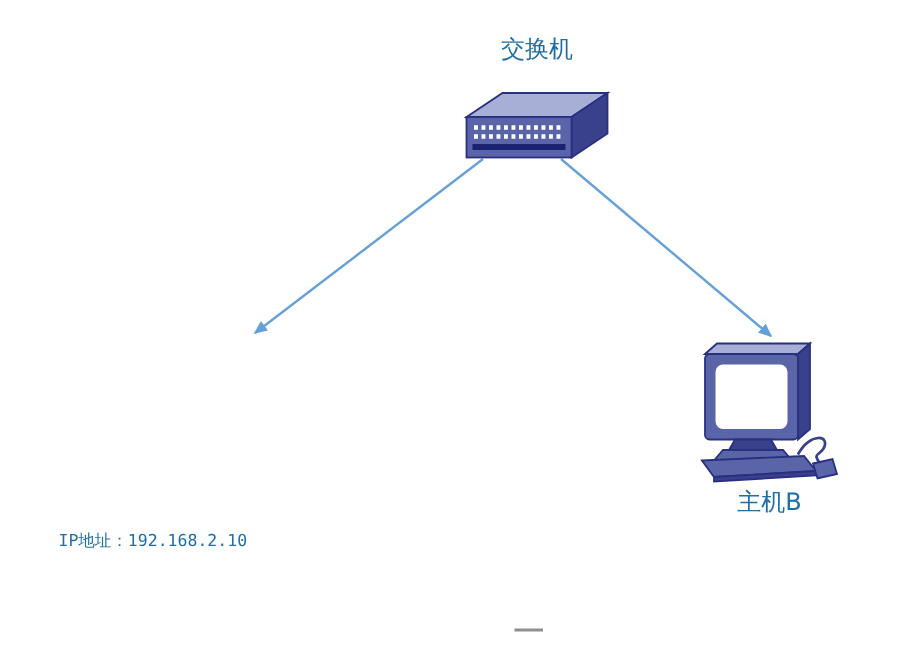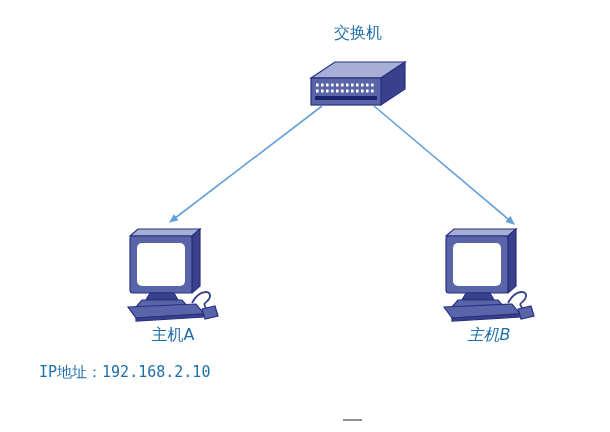--- a/index.html
+++ b/index.html
@@ -13,22 +13,22 @@
   .node-label{color:var(--text-blue,#1e6fa8);font-size:16px;line-height:20px;white-space:nowrap;}
   .switch-node .node-label{margin-bottom:15px;}
   .host .node-label{margin-top:1px;}
   .face-front{fill:var(--device-front,#5a64a8);stroke:var(--device-outline,#293080);stroke-width:1.2;}
   .face-top{fill:var(--device-top,#a7afd7);stroke:var(--device-outline,#293080);stroke-width:1.2;}
   .face-side{fill:var(--device-side,#39418c);stroke:var(--device-outline,#293080);stroke-width:1.2;}
   .screen{fill:var(--screen-white,#ffffff);stroke:none;}
   .ports{stroke:var(--screen-white,#ffffff);stroke-width:3;stroke-dasharray:2.6 2.4;fill:none;}
   .slot{fill:var(--port-slot,#1b2370);stroke:none;}
   .cable{fill:none;stroke:var(--device-side,#39418c);stroke-width:1.8;}
-  #ip-info{position:absolute;left:22px;top:362px;color:var(--text-blue,#1e6fa8);
-           font-size:15px;line-height:21px;
+  #ip-info{position:absolute;left:22px;top:350px;color:var(--text-blue,#1e6fa8);
+           font-size:11px;line-height:21px;
            font-family:"DejaVu Sans Mono","Liberation Mono",monospace;white-space:nowrap;}
   .ip-line1{padding-left:17px;}
   #caption-fragment{position:absolute;left:343px;top:419px;width:19px;height:2px;background:#8f8f8f;}
 </style>
 </head>
 <body>
 
 <div id="canvas">
 
   <svg id="links" width="610" height="432" viewBox="0 0 610 432">
@@ -48,45 +48,22 @@
         <polygon class="face-top" points="3,20 27,4 97,4 73,20"></polygon>
         <polygon class="face-side" points="73,20 97,4 97,31 73,47"></polygon>
         <rect class="face-front" x="3" y="20" width="70" height="27"></rect>
         <line class="ports" x1="8" y1="27" x2="68" y2="27"></line>
         <line class="ports" x1="8" y1="33" x2="68" y2="33"></line>
         <rect class="slot" x="7" y="38" width="62" height="4"></rect>
       </g>
     </svg>
   </div>
 
-  <div class="node host" style="left:118px;top:224px;width:110px;">
-    <svg width="110" height="100" viewBox="0 0 110 100">
-      <g>
-        <polygon class="face-top" points="12,12 20,5 82,5 74,12"></polygon>
-        <polygon class="face-side" points="74,12 82,5 82,62 74,69"></polygon>
-        <rect class="face-front" x="12" y="12" width="62" height="57" rx="3"></rect>
-        <rect class="screen" x="19" y="19" width="48" height="43" rx="5"></rect>
-      </g>
-      <g>
-        <polygon class="face-side" points="32,69 56,69 60,76 28,76"></polygon>
-        <polygon class="face-front" points="24,76 64,76 70,83 18,83"></polygon>
-      </g>
-      <g>
-        <polygon class="face-front" points="10,83 78,80 86,90 18,94"></polygon>
-        <polygon class="face-side" points="18,94 86,90 86,93 18,97"></polygon>
-      </g>
-      <g>
-        <path class="cable" d="M74,79 C82,64 96,66 91,75 C88,80 84,78 88,84"></path>
-        <polygon class="face-front" points="84,85 97,82 100,92 87,95"></polygon>
-      </g>
-    </svg>
-    <div class="node-label">主机A</div>
-  </div>
 
-  <div class="node host" style="left:434px;top:224px;width:110px;font-style:italic;">
+  <div class="node host" style="left:458px;top:224px;width:110px;">
     <svg width="110" height="100" viewBox="0 0 110 100">
       <g>
         <polygon class="face-top" points="12,12 20,5 82,5 74,12"></polygon>
         <polygon class="face-side" points="74,12 82,5 82,62 74,69"></polygon>
         <rect class="face-front" x="12" y="12" width="62" height="57" rx="3"></rect>
         <rect class="screen" x="19" y="19" width="48" height="43" rx="5"></rect>
       </g>
       <g>
         <polygon class="face-side" points="32,69 56,69 60,76 28,76"></polygon>
         <polygon class="face-front" points="24,76 64,76 70,83 18,83"></polygon>

